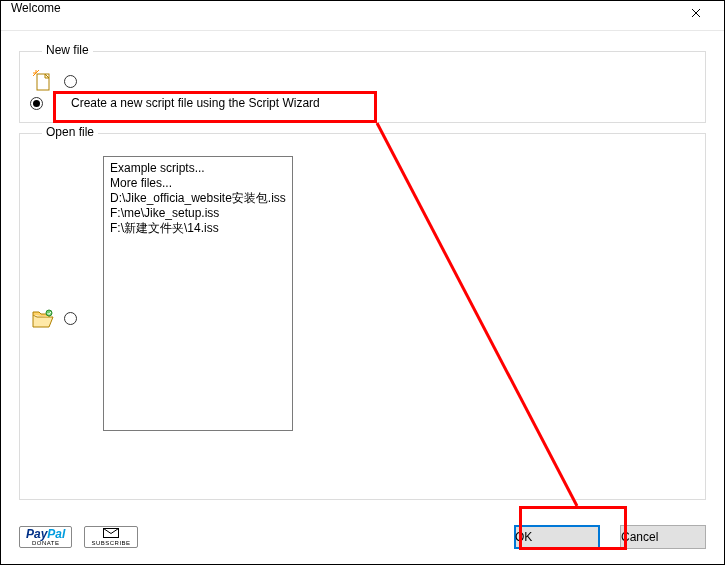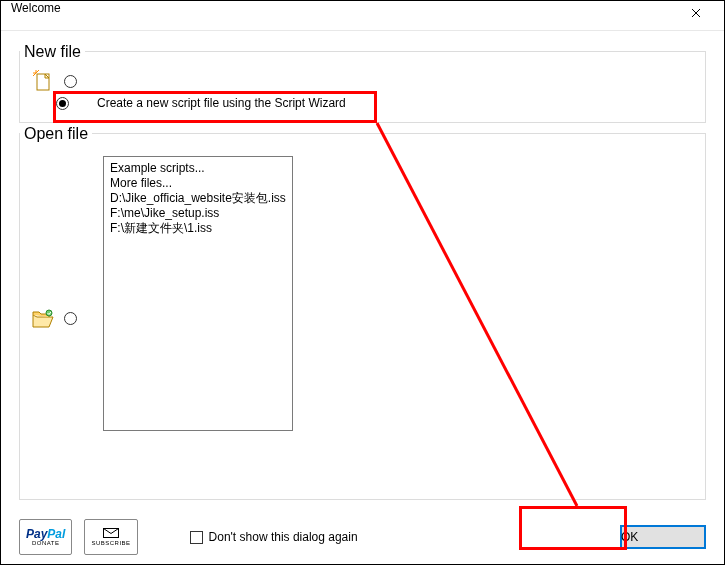--- a/index.html
+++ b/index.html
@@ -42,24 +42,24 @@
   }
   .groupbox {
     border: 1px solid #dcdcdc;
     margin-top: 10px;
     padding: 14px 10px 10px 10px;
     position: relative;
   }
   .groupbox-label {
     position: absolute;
     top: -9px;
-    left: 0;
+    left: 22px;
     background: #fff;
     padding: 0 4px;
-    font-size: 16px;
+    font-size: 12px;
     color: #000;
   }
   .row {
     display: flex;
     align-items: center;
     gap: 8px;
     margin: 2px 0;
   }
   .icon-slot {
     width: 26px; height: 26px;
@@ -97,21 +97,21 @@
     height: 54px;
     display: flex;
     align-items: center;
     padding: 0 18px;
     gap: 12px;
   }
   .logo-btn {
     border: 1px solid #888;
     border-radius: 2px;
     padding: 3px 6px;
-    height: 36px;
+    height: 22px;
     display: flex; flex-direction: column;
     align-items: center; justify-content: center;
     cursor: pointer;
     background: #fff;
     line-height: 1;
   }
   .paypal-main { font-style: italic; font-weight: bold; font-size: 12px; }
   .paypal-pay { color: #003087; }
   .paypal-pal { color: #009cde; }
   .paypal-sub { font-size: 6px; letter-spacing: 0.5px; }
@@ -178,21 +178,21 @@
             <g stroke="#ff8c00" stroke-width="1">
               <line x1="3" y1="3" x2="3" y2="-1"></line>
                 <line x1="3" y1="3" x2="-1" y2="3"></line>
               <line x1="3" y1="3" x2="6" y2="0"></line>
                 <line x1="3" y1="3" x2="0" y2="6"></line>
             </g>
           </svg>
         </div>
         <span class="radio"></span>
       </div>
-      <div class="row" style="margin-left:26px;gap:28px;">
+      <div class="row" style="gap:28px;">
         <span class="radio checked"></span>
         <span class="radio-label">Create a new script file using the Script Wizard</span>
       </div>
     </div>
 
     <div class="groupbox" style="flex:1; display:flex; ">
       <span class="groupbox-label">Open file</span>
       <div class="row">
         <div class="icon-slot openfile-icon">
           <svg width="22" height="20" viewBox="0 0 22 20">
@@ -201,46 +201,45 @@
             <circle cx="17" cy="4" r="3" fill="#6fcf6f" stroke="#2e8b2e"></circle>
             <path d="M15.5 4 L17 5.5 L18.8 3" stroke="#fff" stroke-width="1" fill="none"></path>
           </svg>
         </div>
         <span class="radio"></span>
       </div>
       <div class="file-list" id="file-list">Example scripts...
 More files...
 D:\Jike_officia_website安装包.iss
 F:\me\Jike_setup.iss
-F:\新建文件夹\1.iss</div>
+F:\新建文件夹\14.iss</div>
     </div>
 
   </div>
 
   <div class="bottombar">
     <div class="logo-btn">
       <span class="paypal-main"><span class="paypal-pay">Pay</span><span class="paypal-pal">Pal</span></span>
       <span class="paypal-sub">DONATE</span>
     </div>
     <div class="logo-btn">
       <span class="subscribe-icon">
         <svg width="16" height="10" viewBox="0 0 16 10">
             <rect x="0.5" y="0.5" width="15" height="9" fill="none" stroke="#000"></rect>
             <path d="M0.5 0.5 L8 5.5 L15.5 0.5" fill="none" stroke="#000"></path>
           </svg>
       </span>
       <span class="subscribe-sub">SUBSCRIBE</span>
     </div>
-    <div class="dontshow">
-      <span class="checkbox"></span>
-      <span>Don't show this dialog again</span>
-    </div>
     <div class="spacer"></div>
     <div class="btn default">
         <span>OK</span>
+      </div>
+    <div class="btn" style="margin-left:8px;">
+        <span>Cancel</span>
       </div>
   </div>
 
   <div class="hl" style="left:52px; top:90px; width:324px; height:32px;"></div>
   <div class="hl" style="left:518px; top:505px; width:108px; height:44px;"></div>
   <svg class="annot-line">
     <line x1="376" y1="122" x2="576" y2="505" stroke="#ff0000" stroke-width="3"></line>
   </svg>
 
 </div>

